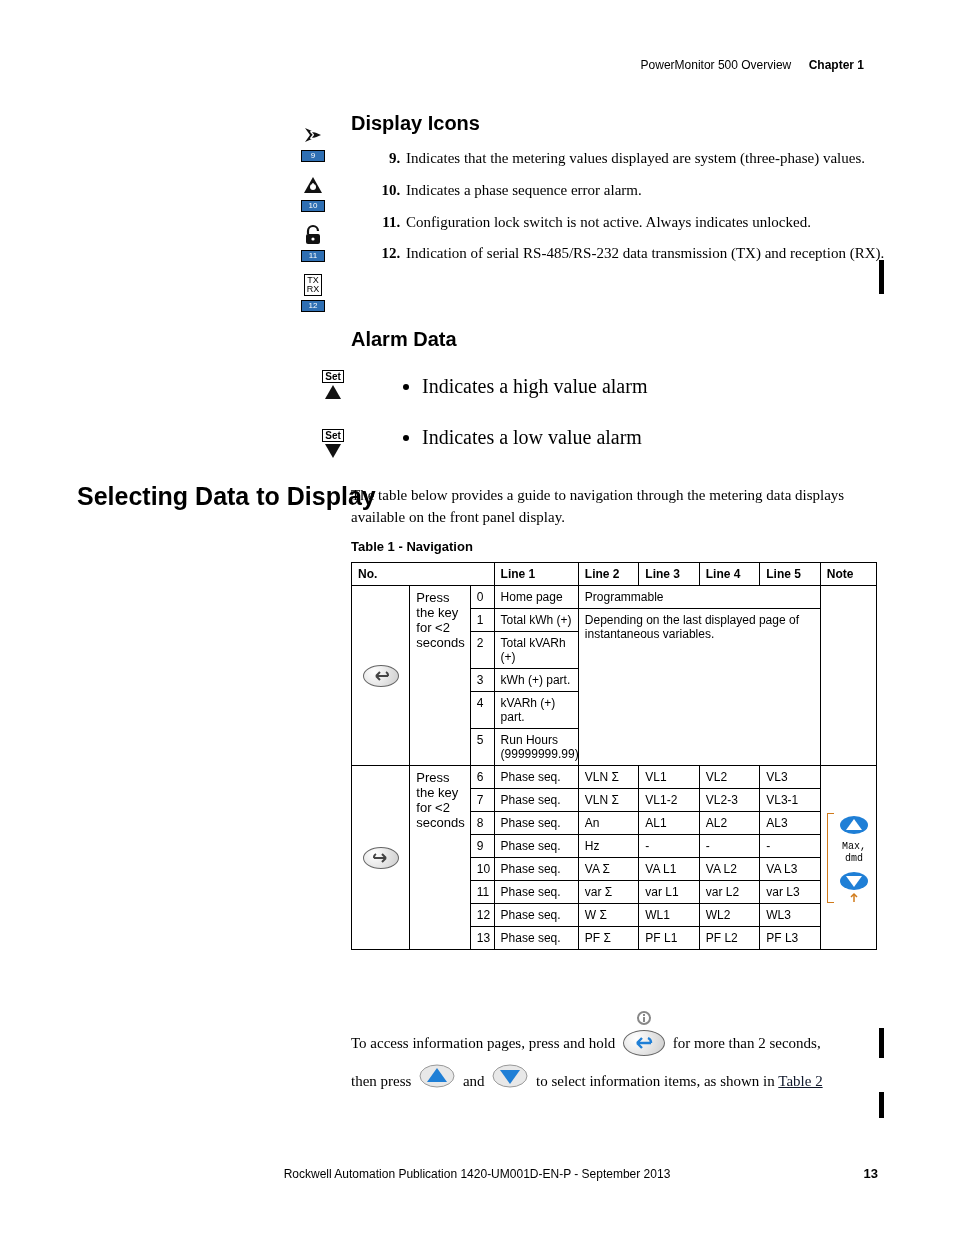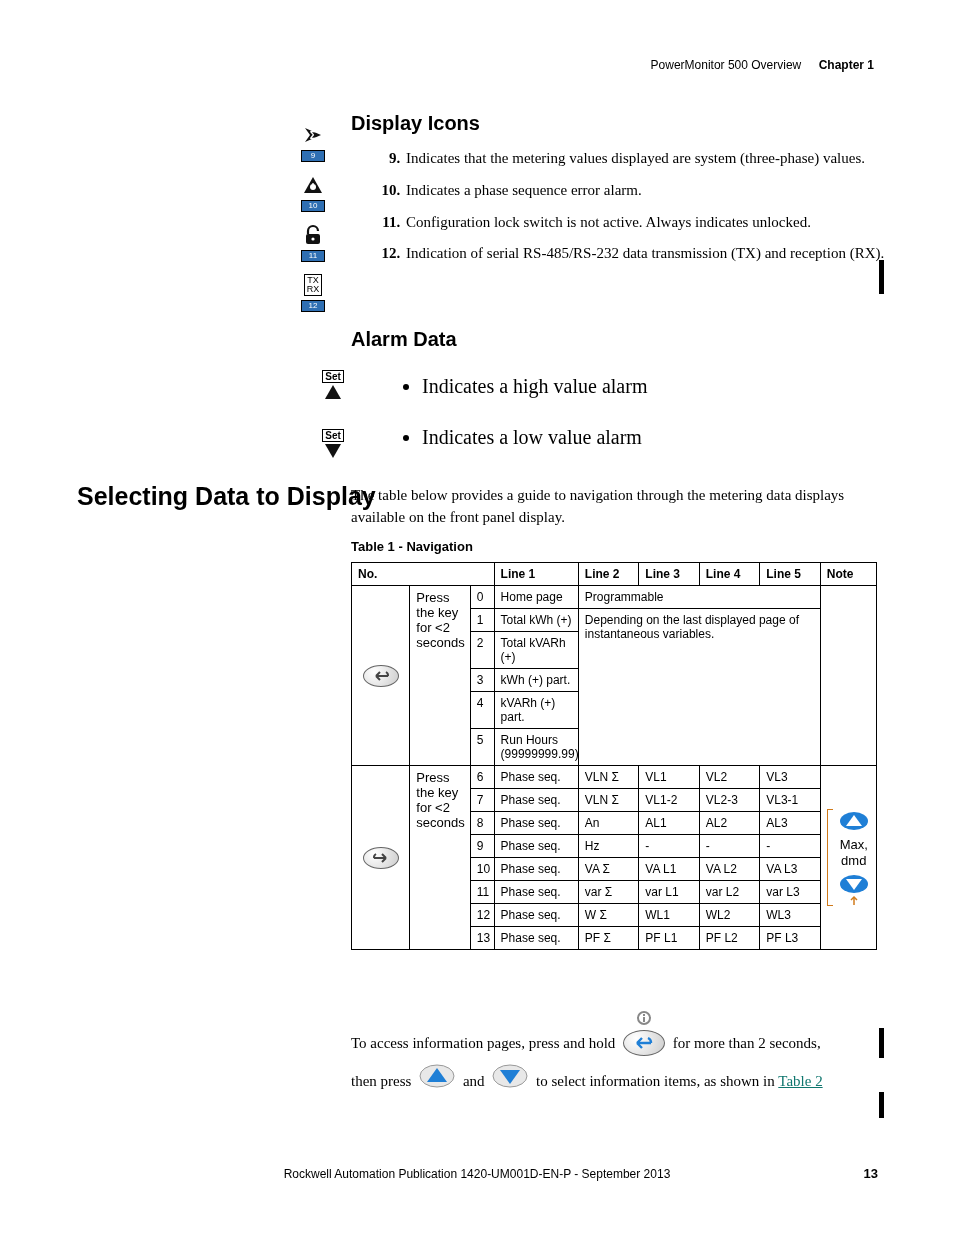--- a/index.html
+++ b/index.html
@@ -8,21 +8,21 @@
     width: 954px;
     height: 1235px;
     font-family: Georgia, "Times New Roman", serif;
     color: #000;
     position: relative;
     background: #fff;
   }
   .header {
     position: absolute;
     top: 58px;
-    right: 80px;
+    right: 90px;
     font-family: "Myriad Pro", "Segoe UI", Arial, sans-serif;
     font-size: 12px;
   }
   .header .doc-title { display: inline-block; margin-right: 14px; }
   .header .chapter { font-weight: 700; }
 
   .left-icon-col {
     position: absolute;
     left: 296px;
     top: 124px;
@@ -110,21 +110,21 @@
   .nav-table .col-note { width:52px; }
   .nav-table .icon-cell { text-align:center; vertical-align:middle; }
   .nav-table .note-cell { text-align:center; vertical-align:middle; font-size:12px; }
   .press-cell { font-size:13px; }
 
   .info-para {
     position: absolute; left:351px; top:1025px; width:530px;
     font-size:15px; line-height:2.4;
   }
   .info-para .line2 { line-height:1.5; display:block; margin-top:2px; }
-  .info-para a { color:#0f766e; text-decoration:underline; }
+  .info-para a { color:#0f172a; text-decoration:underline; }
   .inline-icon { display:inline-block; vertical-align:middle; margin:0 4px; }
 
   .footer {
     position:absolute; bottom:54px; left:0; width:954px;
     font-family: "Segoe UI", Arial, sans-serif; font-size:12px;
     text-align:center;
   }
   .page-num { position:absolute; bottom:54px; right:76px; font-family:"Segoe UI",Arial,sans-serif; font-size:13px; font-weight:700; }
 
   .oval-btn {
@@ -306,21 +306,21 @@
     <td rowspan="8" class="note-cell">
       <div class="note-flex">
         <div class="note-box-bracket"></div>
         <div class="note-stack">
           <span class="note-tri-up">
             <svg width="30" height="20">
                   <ellipse cx="15" cy="10" rx="14" ry="9" fill="#1f7fd6"></ellipse>
                   <polygon points="15,4 23,15 7,15" fill="#fff"></polygon>
                 </svg>
           </span>
-          <span style="font-family:Liberation Sans, sans-serif; font-size:13px; line-height:1.2; display:block; margin:4px 0;">Max, dmd</span>
+          <span style="font-family:Liberation Mono, monospace; font-size:10px; line-height:1.2; display:block; margin:4px 0;">Max, dmd</span>
           <span class="note-tri-down">
             <svg width="30" height="20">
                   <ellipse cx="15" cy="10" rx="14" ry="9" fill="#1f7fd6"></ellipse>
                   <polygon points="7,5 23,5 15,16" fill="#fff"></polygon>
                 </svg>
           </span>
           <svg width="10" height="10">
                 <line x1="5" y1="9" x2="5" y2="1" stroke="#d07a1a" stroke-width="1.5"></line>
                 <polyline points="2,4 5,1 8,4" fill="none" stroke="#d07a1a" stroke-width="1.5"></polyline>
               </svg>

